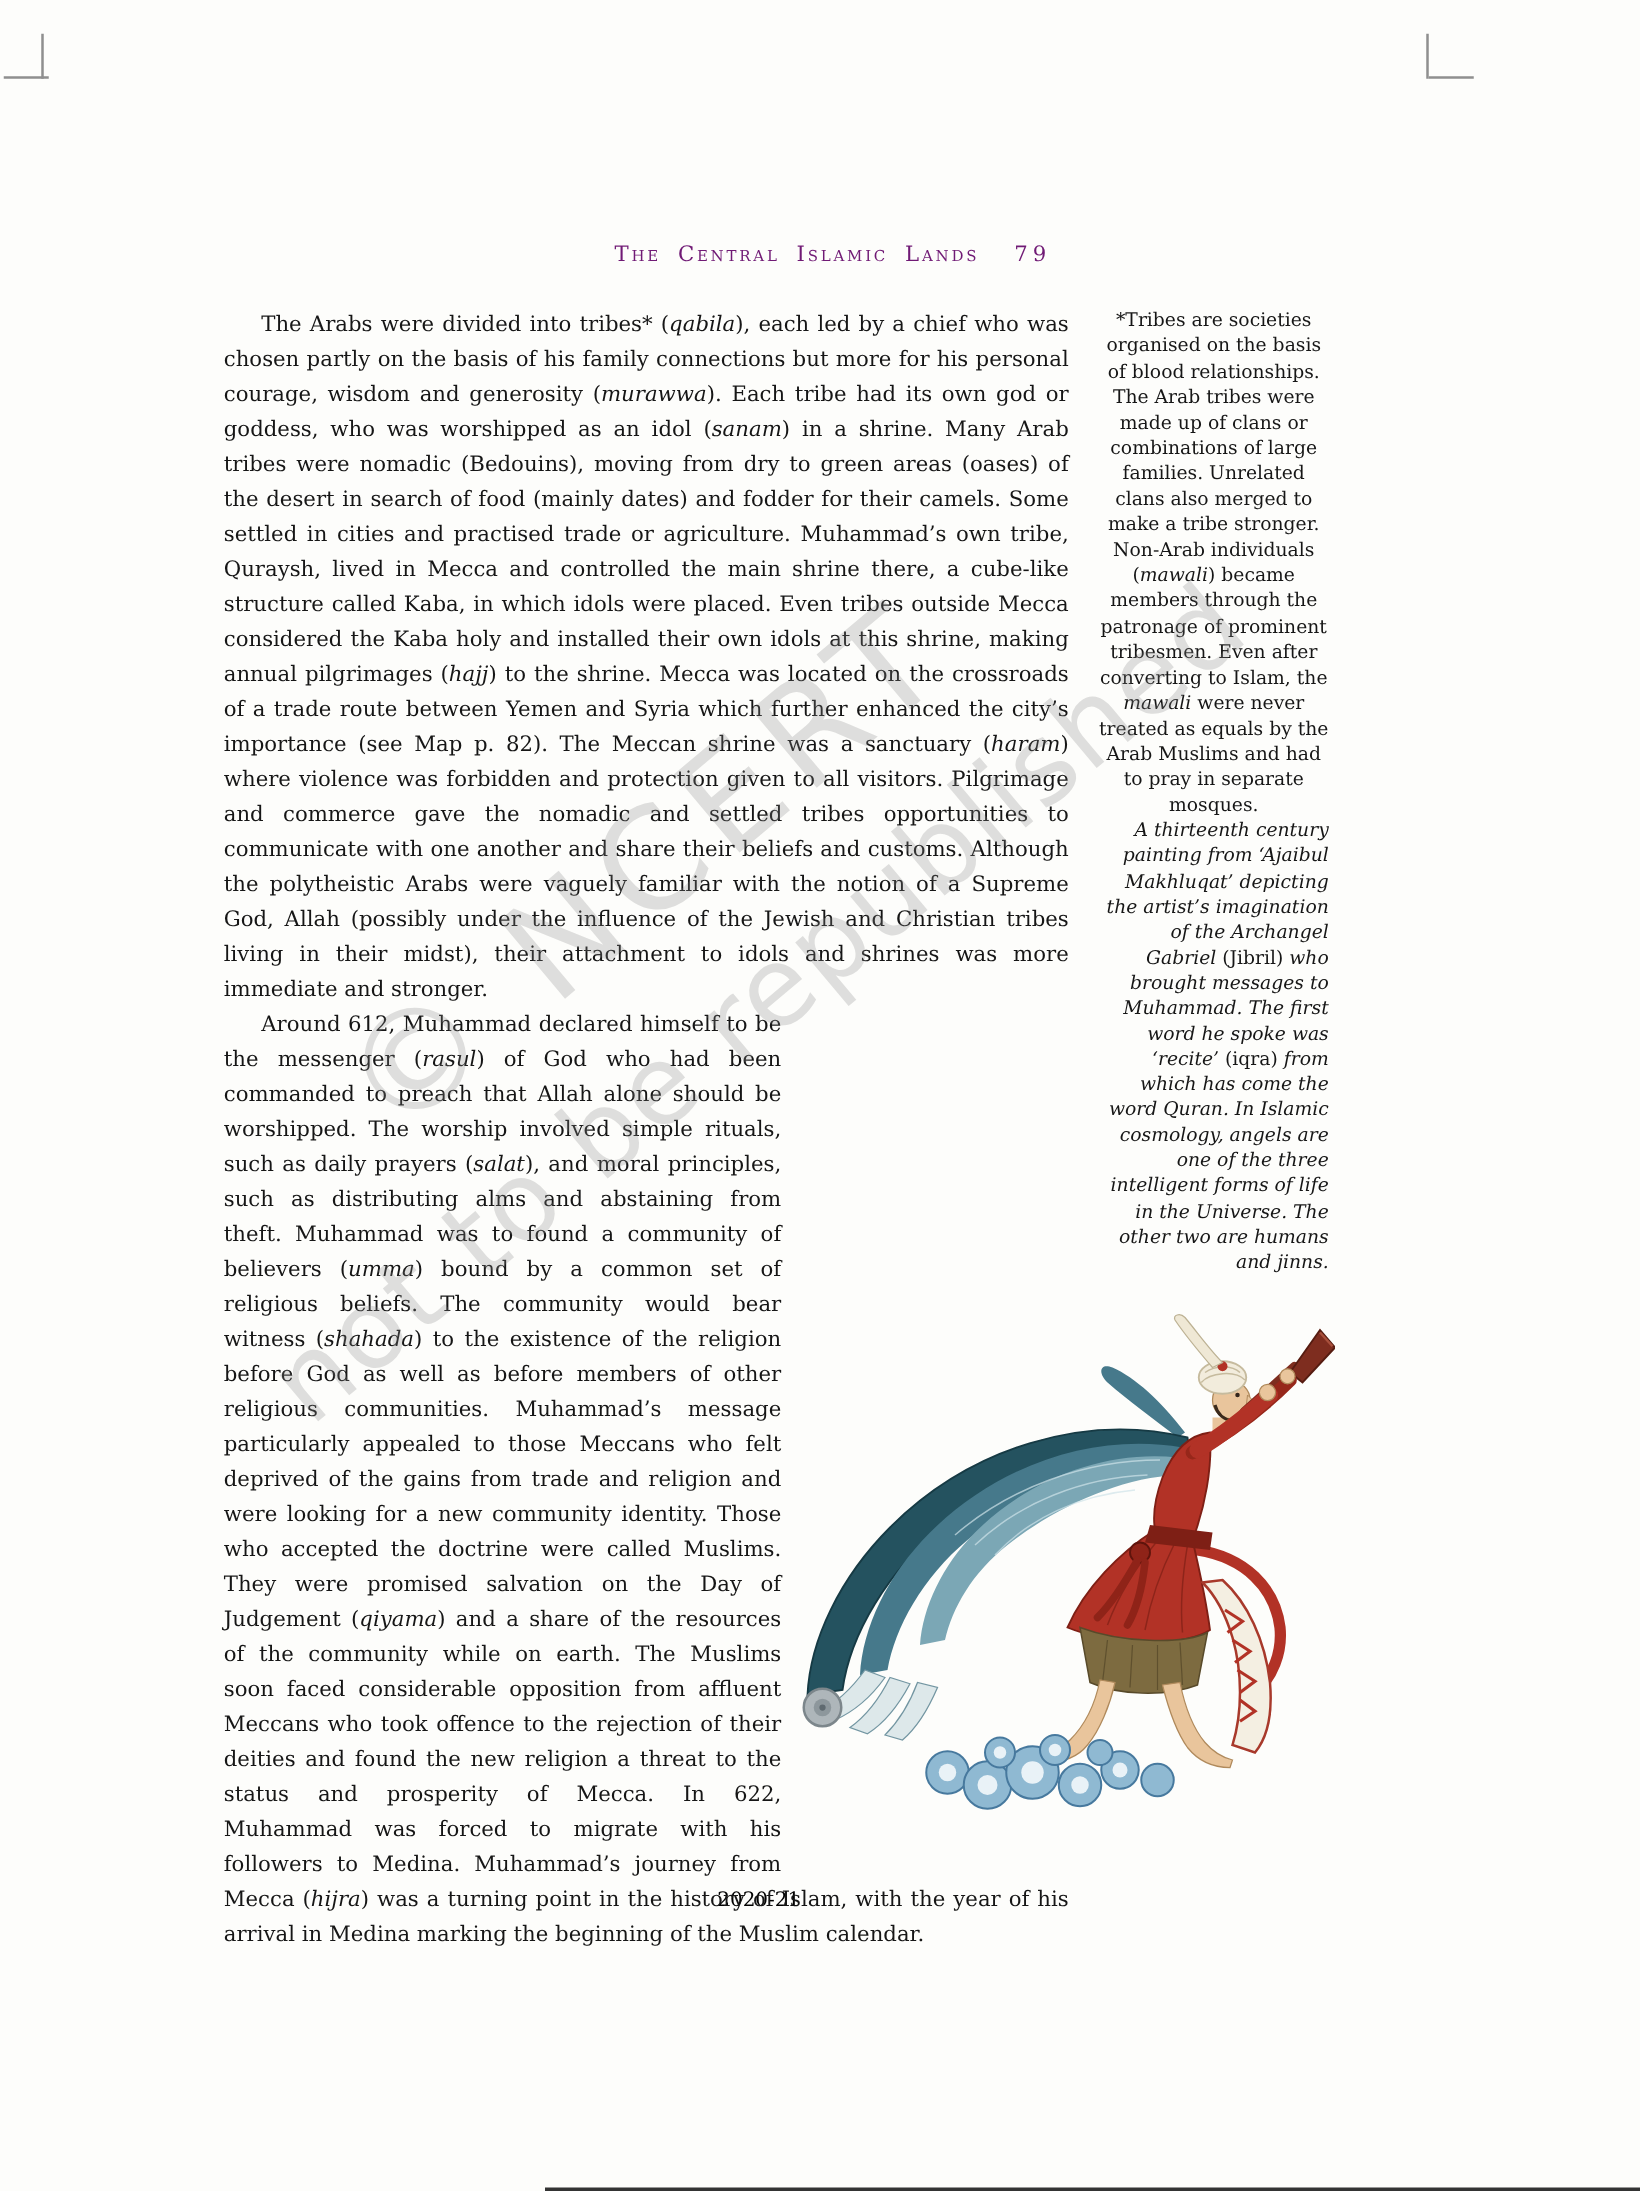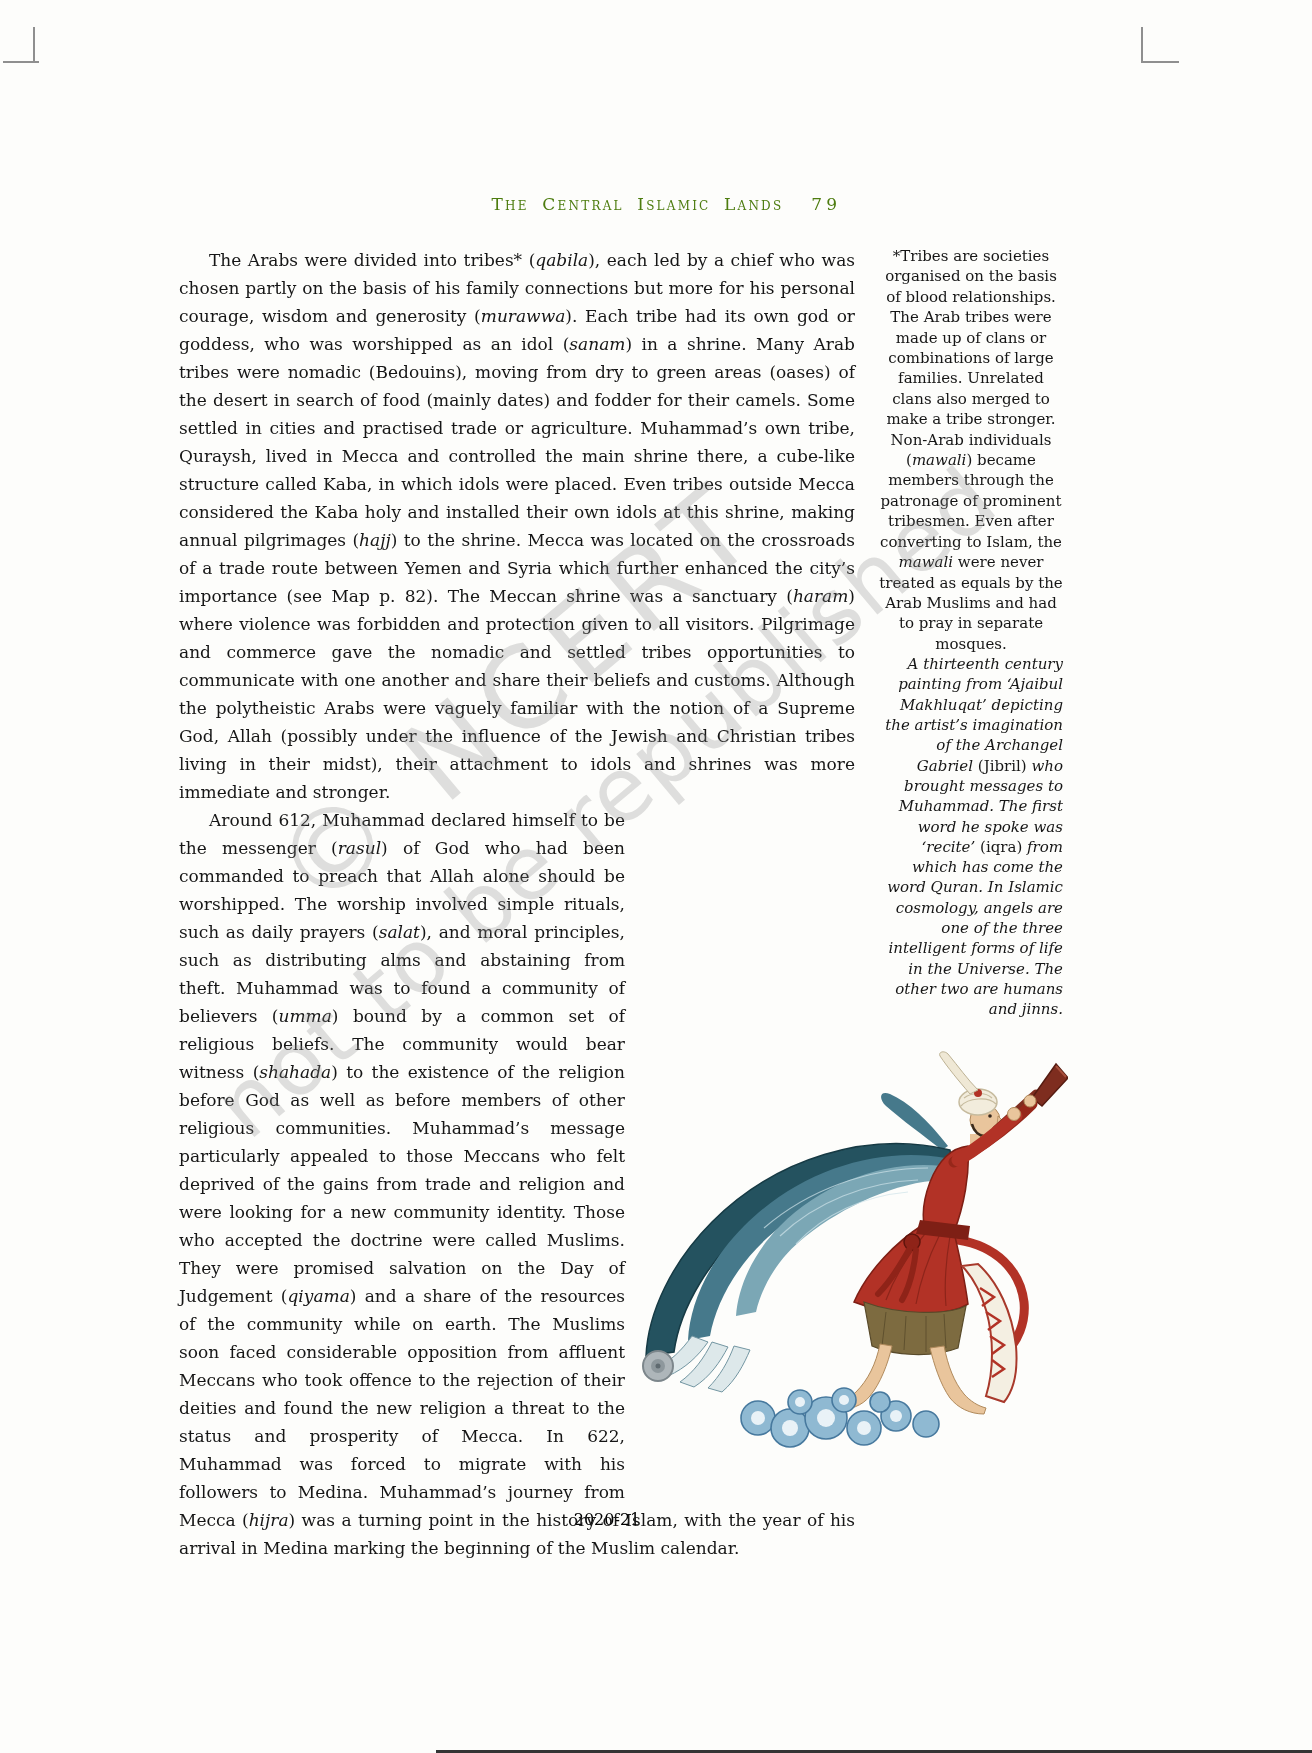--- a/index.html
+++ b/index.html
@@ -21,21 +21,21 @@
   .crop { position: absolute; background: #8f8f8f; }
   .crop-v { width: 2px; height: 36px; }
   .crop-h { height: 2px; width: 36px; }
 
   
   .header-row {
     position: absolute;
     left: 165px; top: 194px; width: 676px;
     text-align: right;
     font-size: 17px;
-    color: #4d7c0f;
+    color: #701a75;
     white-space: nowrap;
   }
   .header-title { font-variant: small-caps; letter-spacing: 2.2px; word-spacing: 6px; }
   .page-num { margin-left: 28px; letter-spacing: 4px; }
 
   
   .columns {
     position: absolute;
     left: 179px; top: 246px; width: 884px;
     display: flex;

